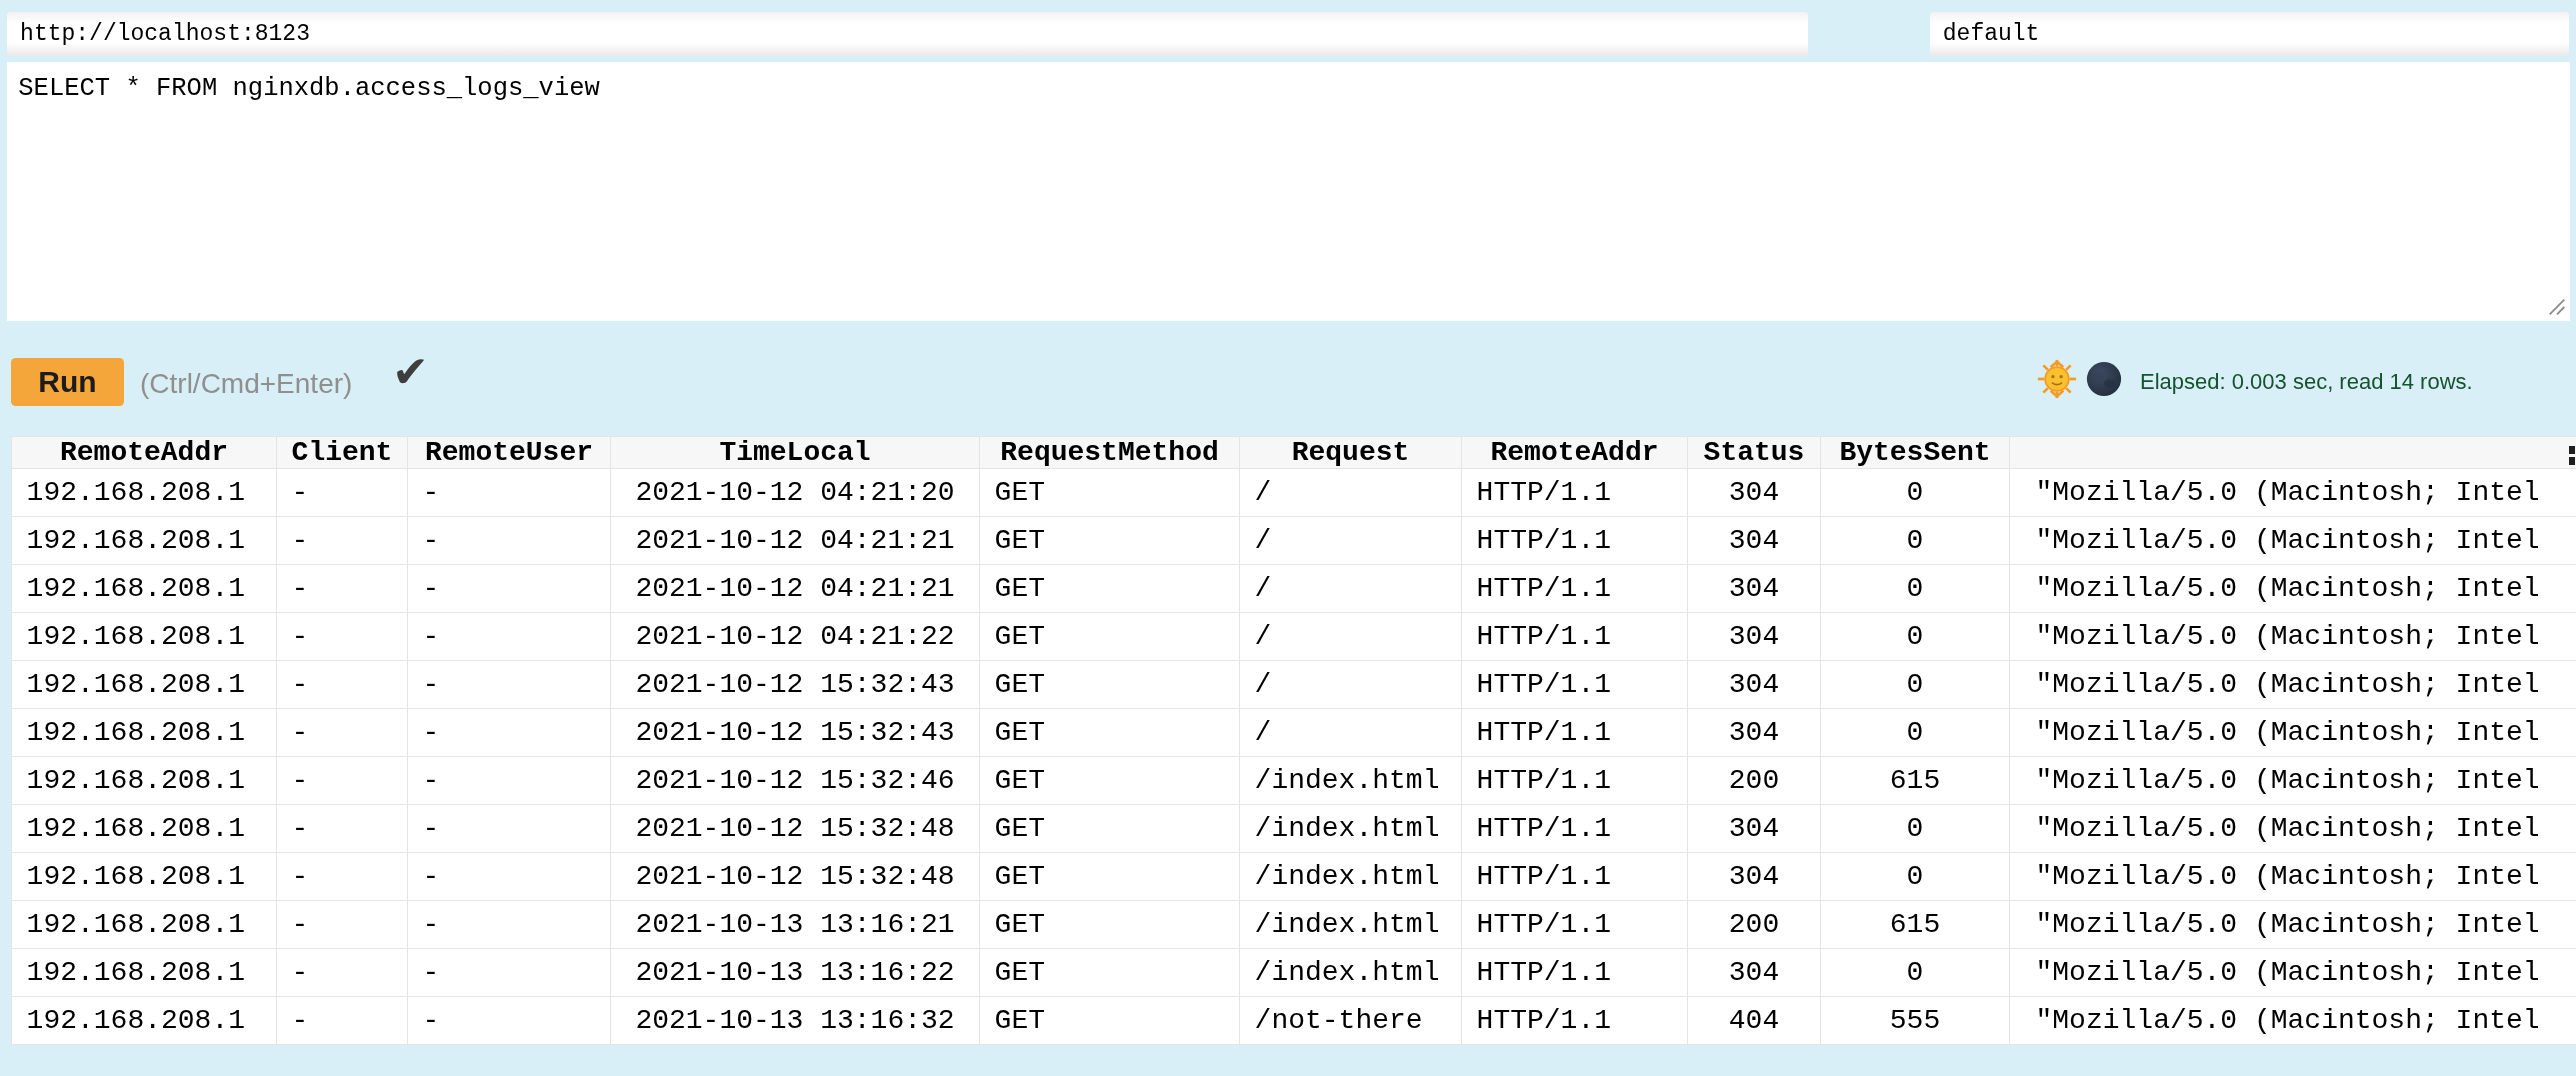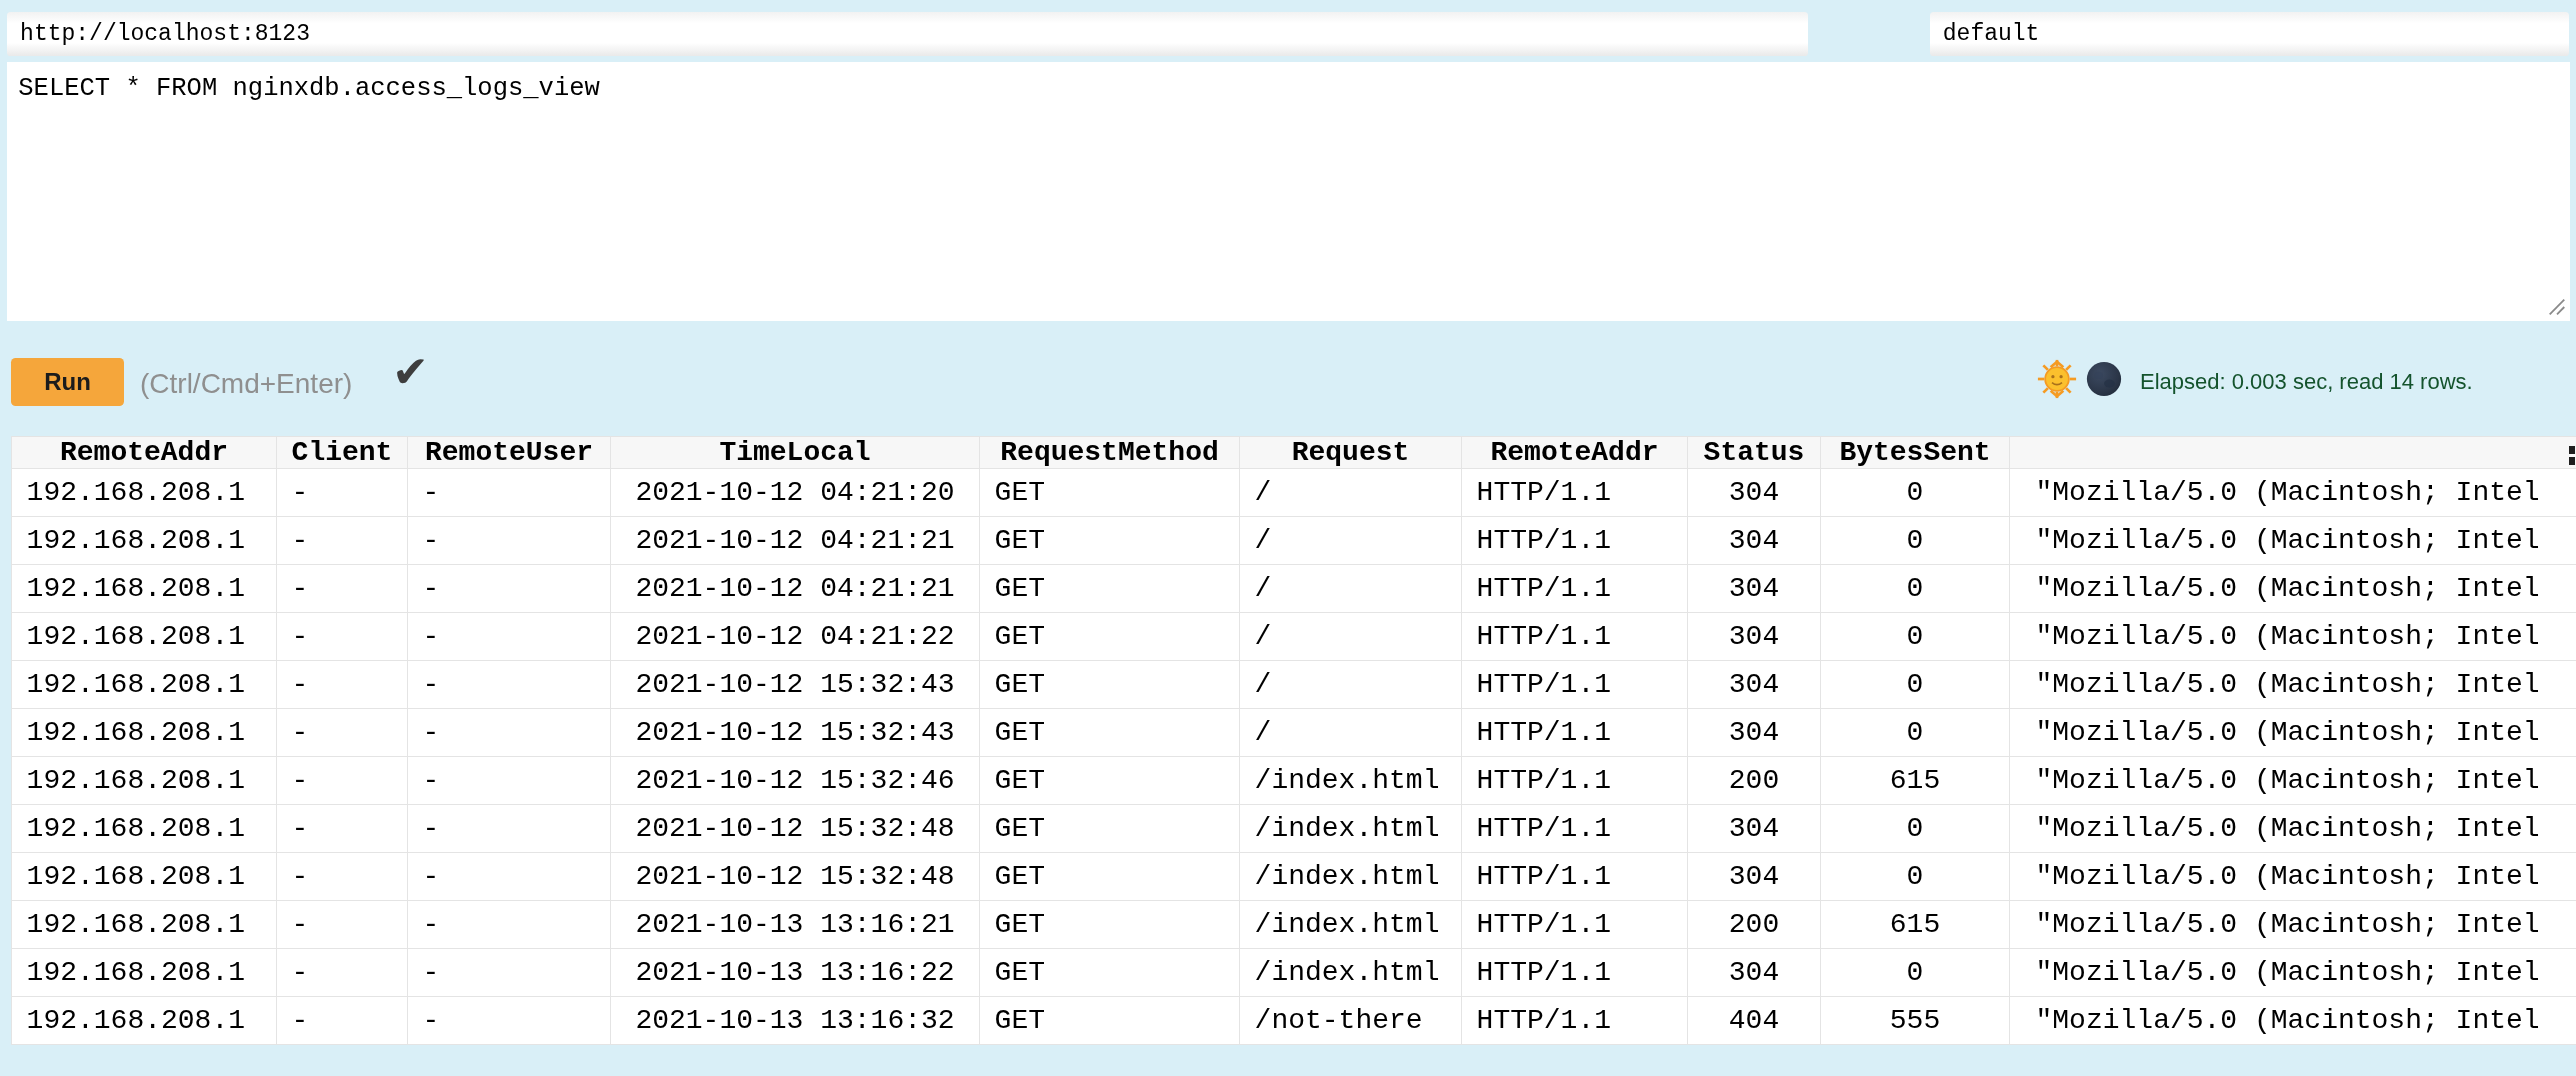--- a/index.html
+++ b/index.html
@@ -30,21 +30,21 @@
     font-family:"Liberation Mono","DejaVu Sans Mono",monospace;
     font-size:25.5px;line-height:35px;color:#000;padding:9px 11px;
   }
   #resize-grip{left:2547px;top:297px;width:20px;height:20px;cursor:nwse-resize;}
 
   
   #run-button{
     position:absolute;left:11px;top:358px;width:113px;height:48px;
     border:none;border-radius:4.6px;background:var(--btn,#F5A63B);
     font-family:"Liberation Sans","DejaVu Sans",sans-serif;
-    font-weight:bold;font-size:24px;color:#1c1c1c;cursor:pointer;
+    font-weight:bold;font-size:30px;color:#1c1c1c;cursor:pointer;
   }
   #shortcut-hint{left:140px;top:368px;font-size:28px;color:#8F8F8F;white-space:nowrap;}
   #check-icon{
     left:392px;top:350px;font-size:44px;color:#3E3E3E;
     font-family:"DejaVu Sans",sans-serif;line-height:44px;
   }
   .icon-btn{position:absolute;border:none;background:transparent;padding:0;cursor:pointer;}
   #sun-btn{left:2037px;top:359px;width:40px;height:40px;}
   #moon-btn{left:2086px;top:361px;width:36px;height:36px;}
   #query-stats{

